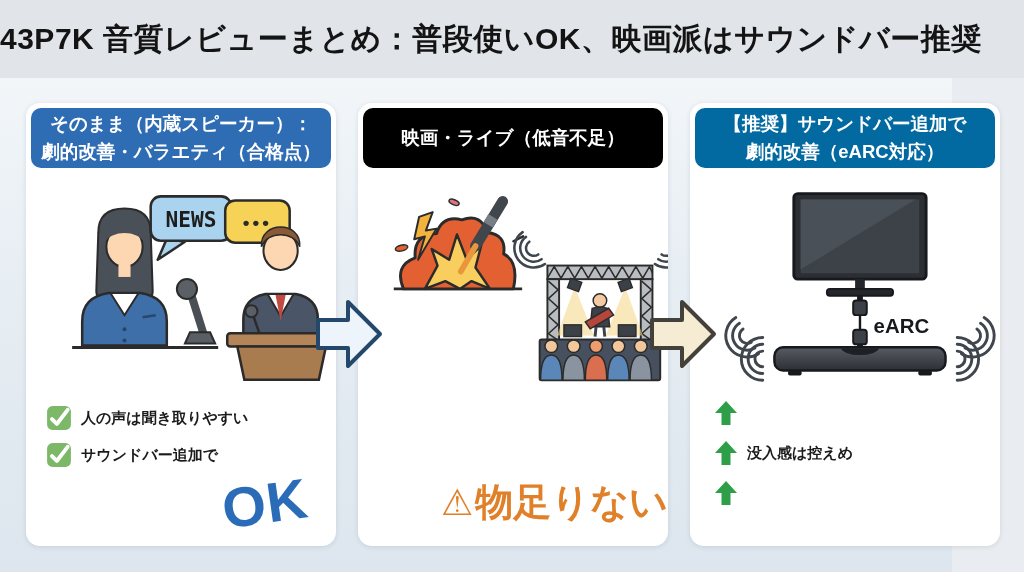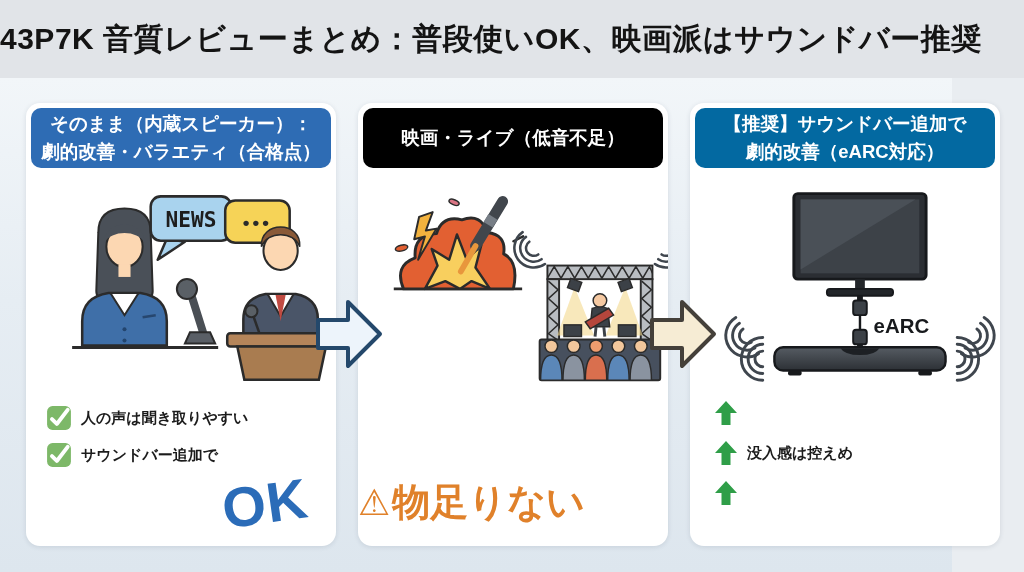--- a/index.html
+++ b/index.html
@@ -42,21 +42,21 @@
         font-size:15px;font-weight:bold;color:#1b1b1b;white-space:nowrap;}
   .panel-3 .item{margin-bottom:14px}
   .icon-box{flex:0 0 auto;display:inline-flex;align-items:center;justify-content:center;}
   .icon-box svg{overflow:visible}
   
   .verdict-ok{
     position:absolute;right:28px;bottom:10px;font-size:56px;font-weight:bold;
     color:#2b6cb8;transform:rotate(-8deg);letter-spacing:1px;
   }
   .verdict-warn{
-    position:absolute;left:0;right:0;bottom:18px;text-align:left;
+    position:absolute;left:0;right:0;bottom:18px;text-align:right;
     font-size:38px;font-weight:bold;color:#e0812a;white-space:nowrap;
   }
   .verdict-warn .tri{font-size:36px;margin-right:2px;}
   
   .flow-arrow{position:absolute;width:70px;height:76px;}
   .flow-arrow-1{left:314px;top:218px;}
   .flow-arrow-2{left:648px;top:218px;}
 </style>
 </head>
 <body>

